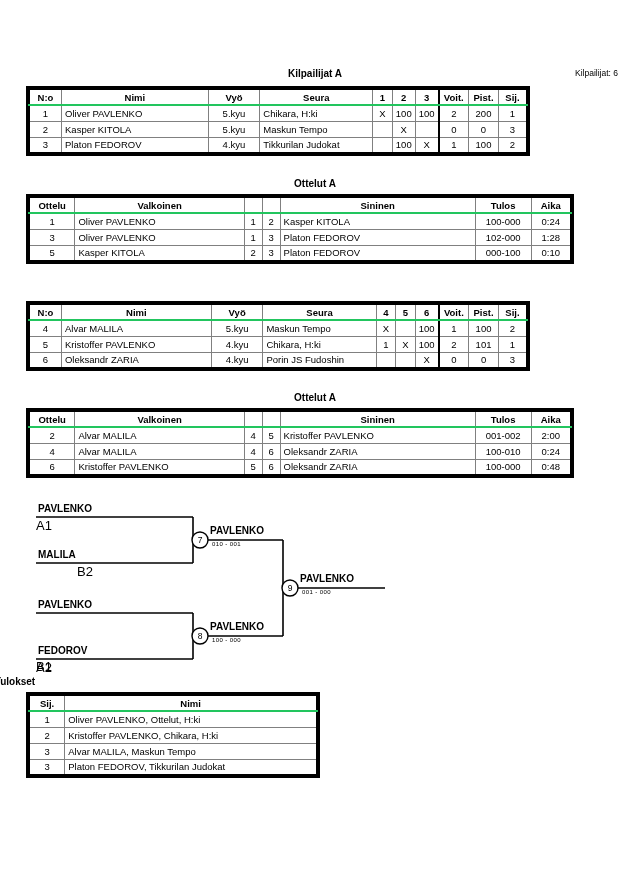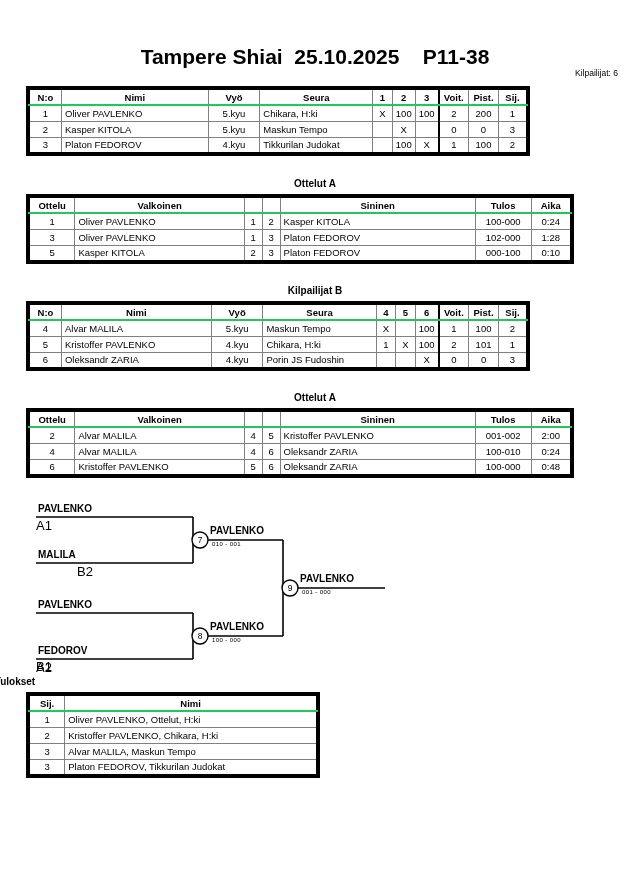--- a/index.html
+++ b/index.html
@@ -92,23 +92,21 @@
   .bk-num {
     position: absolute; font-size: 8.5px; text-align: center;
     width: 14px; height: 14px; line-height: 14px;
   }
 </style>
 </head>
 <body>
 
 <div id="page">
 
-  <div class="title-row">
-    <span class="title-main">Tampere Shiai</span><span class="title-main">&nbsp;&nbsp;</span><span class="title-main">25.10.2025</span><span class="title-main">&nbsp;&nbsp;&nbsp;&nbsp;</span><span class="title-main">P11-38</span>
-  </div>
+  <div class="title-sub">Kilpailijat A</div>
   <div class="entrants">Kilpailijat: 6</div>
 
   <table class="grid" id="tbl-pool-a" style="left:28px; top:88px; width:500px;">
     <colgroup>
       <col style="width:36px">
         <col style="width:170px">
         <col style="width:60px">
         <col style="width:124px">
       <col style="width:22px">
         <col style="width:22px">
@@ -213,21 +211,20 @@
       <td class="l">Kasper KITOLA</td>
       <td class="c">2</td>
       <td class="c">3</td>
       <td class="l b">Platon FEDOROV</td>
       <td class="c">000-100</td>
       <td class="c">0:10</td>
     </tr>
   </tbody>
     </table>
 
-  <div class="caption" style="top:285px;">Kilpailijat B</div>
   <table class="grid" id="tbl-pool-b" style="left:28px; top:303px; width:500px;">
     <colgroup>
       <col style="width:36px">
         <col style="width:170px">
         <col style="width:60px">
         <col style="width:124px">
       <col style="width:22px">
         <col style="width:22px">
         <col style="width:22px">
       <col style="width:31px">

